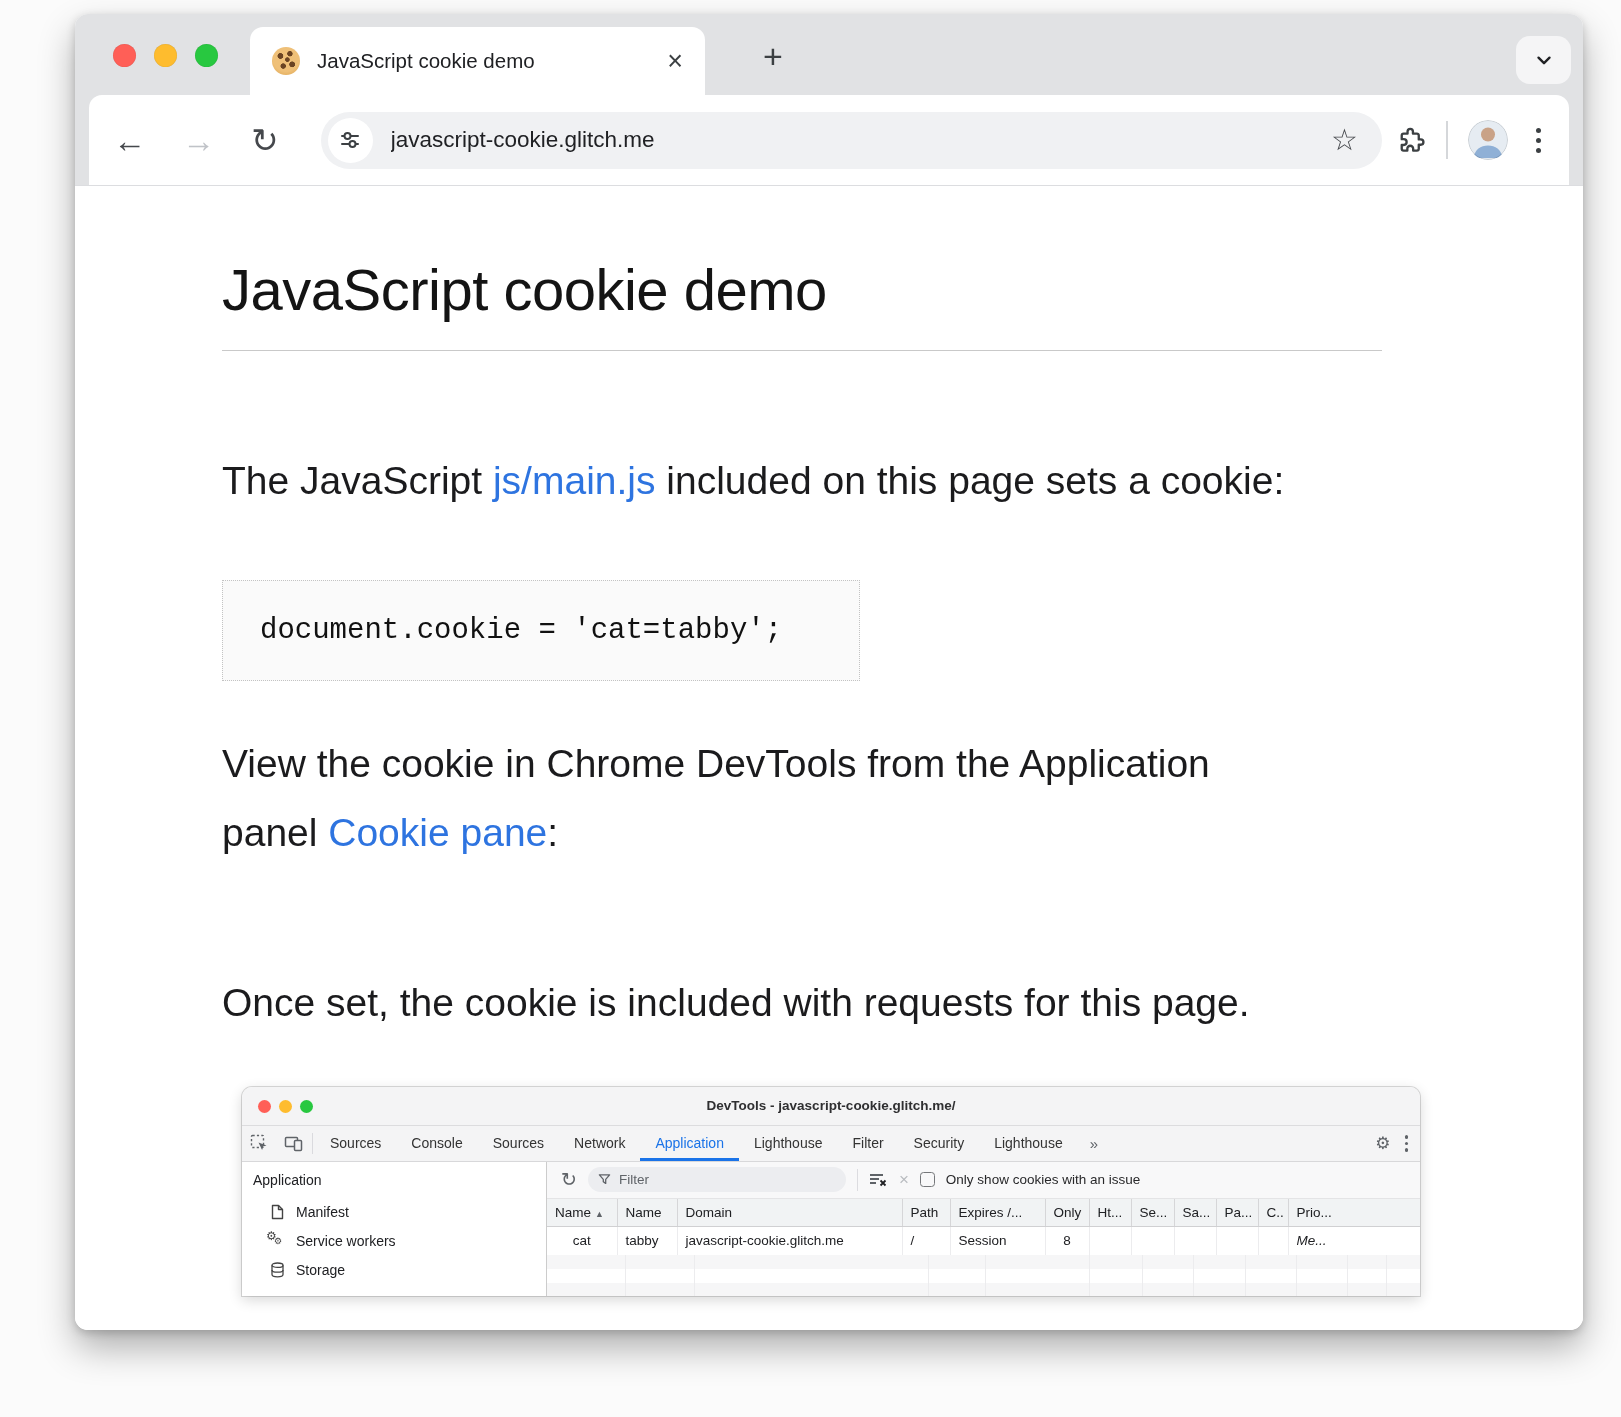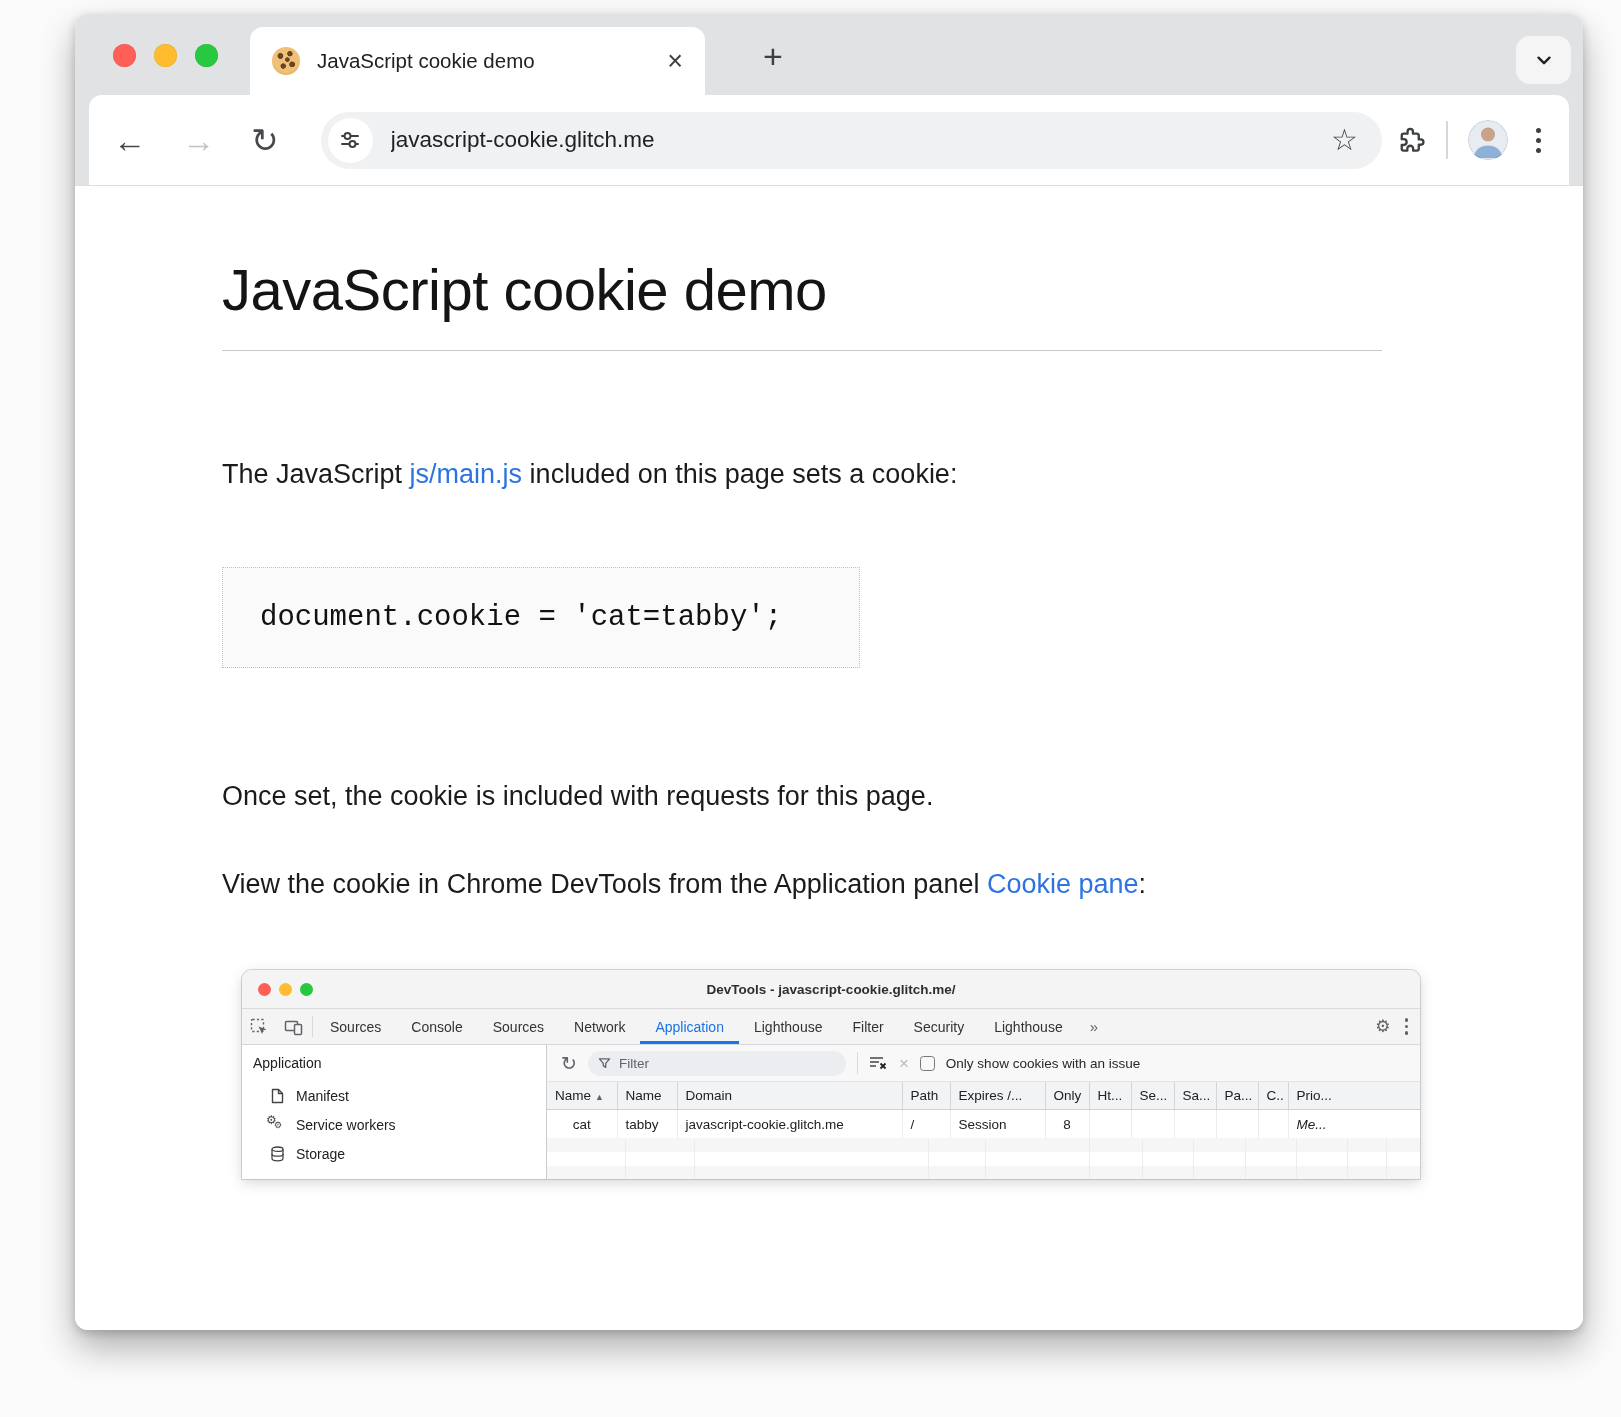--- a/index.html
+++ b/index.html
@@ -65,21 +65,21 @@
   .kebab{display:flex;flex-direction:column;gap:5px;margin-left:24px;padding:4px;}
   .kebab i{width:5px;height:5px;border-radius:50%;background:#3c4043;display:block;}
   
   .page{
     height:1145px;background:#fff;border-top:1px solid #dcdde0;overflow:hidden;box-sizing:border-box;
     padding:0 0 0 147px;color:#1b1b1d;
   }
   .content{width:1166px;}
   h1.page-h1{margin:70px 0 0 0;font-size:58px;font-weight:400;color:#141414;letter-spacing:-.5px;}
   .rule{border:none;border-top:1px solid #c9c9c9;margin:27px 0 0 0;width:1160px;}
-  .para{font-size:27px;margin:0;color:#1b1b1d;}
+  .para{font-size:39px;margin:0;color:#1b1b1d;}
   .p1{margin-top:108px;}
   .p2{margin-top:113px;}
   .p3{margin-top:48px;line-height:1.78;width:1000px;}
   a.link{color:#2e74e0;text-decoration:none;}
   .codeblock{
     margin-top:77px;width:638px;box-sizing:border-box;background:#fafafa;border:1px dotted #c3c3c3;
     padding:33px 10px 33px 37px;font-family:"Liberation Mono","DejaVu Sans Mono",monospace;
     font-size:29px;color:#111;white-space:nowrap;
   }
   
@@ -211,23 +211,23 @@
 
   <div class="page">
     <div class="content">
       <h1 class="page-h1">JavaScript cookie demo</h1>
       <hr class="rule">
 
       <p class="para p1"><span>The JavaScript </span><a class="link" href="#">js/main.js</a><span> included on this page sets a cookie:</span></p>
 
       <div class="codeblock">document.cookie = 'cat=tabby';</div>
 
+      <p class="para p3"><span>View the cookie in Chrome DevTools from the Application panel </span><a class="link" href="#">Cookie pane</a><span>:</span></p>
+
       <p class="para p2">Once set, the cookie is included with requests for this page.</p>
-
-      <p class="para p3"><span>View the cookie in Chrome DevTools from the Application panel </span><a class="link" href="#">Cookie pane</a><span>:</span></p>
 
       <div class="devtools">
         <div class="dt-titlebar">
           <span class="dt-lights">
             <i class="dt-light" style="background:#ff5f57"></i>
             <i class="dt-light" style="background:#febc2e"></i>
             <i class="dt-light" style="background:#28c840"></i>
           </span>
           <span>DevTools - javascript-cookie.glitch.me/</span>
         </div>

